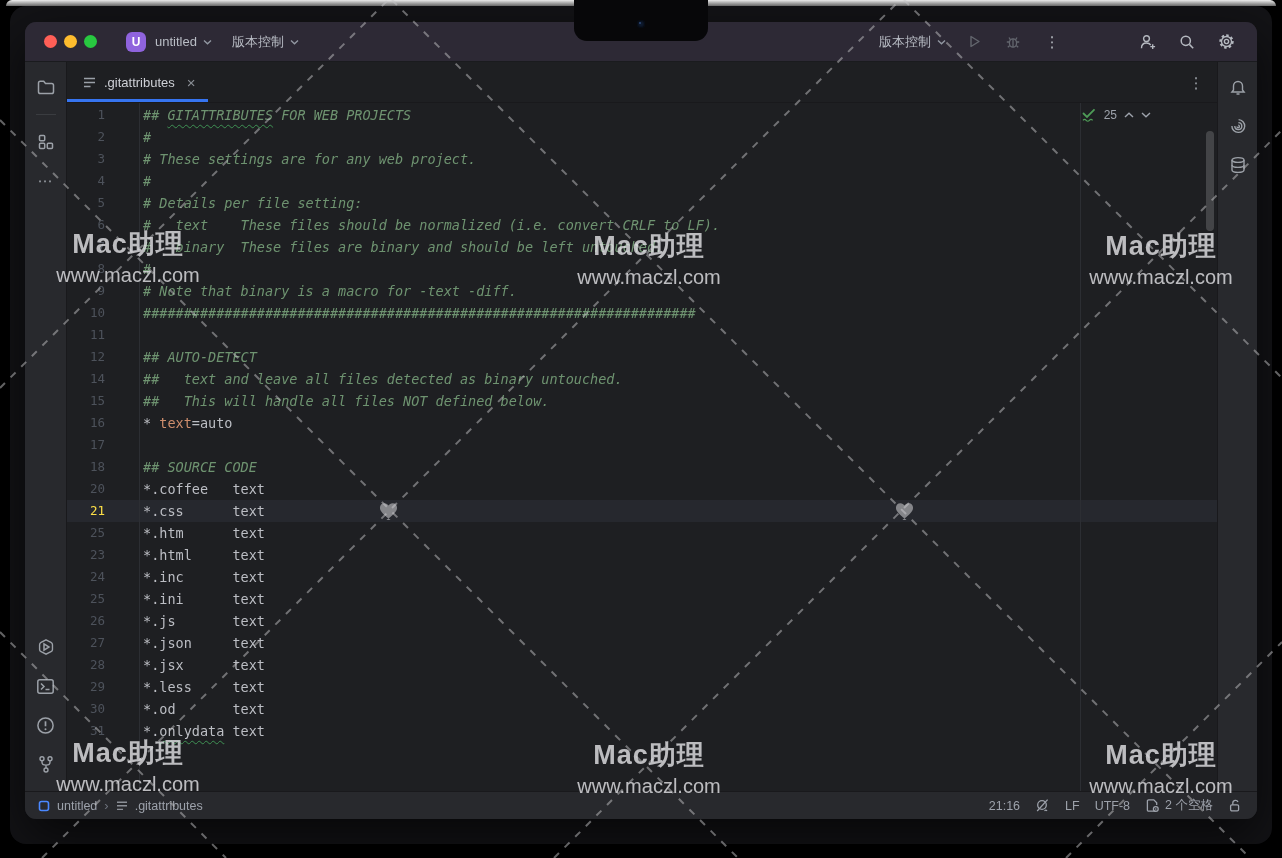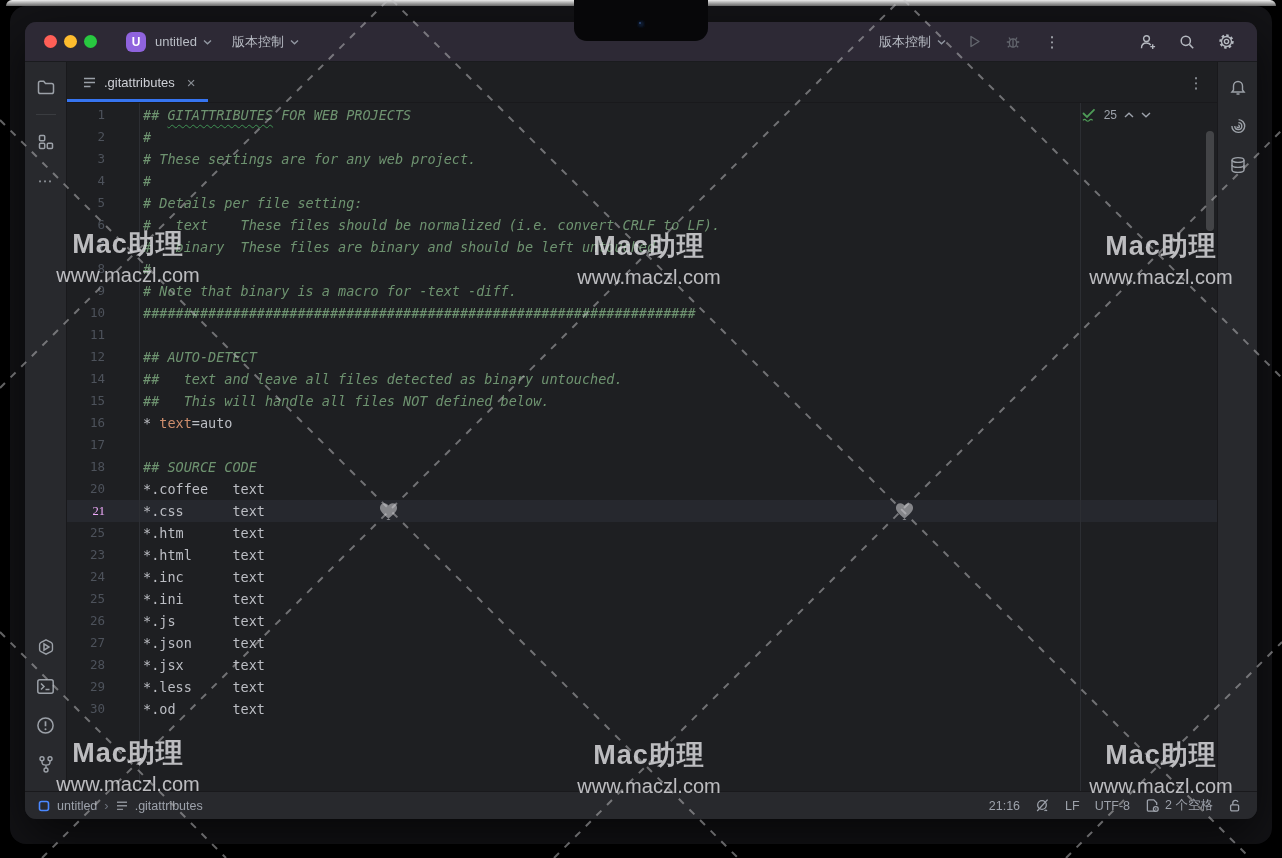--- a/index.html
+++ b/index.html
@@ -63,21 +63,21 @@
   .tab-close { color:#8c9097; font-size:15px; line-height:1; margin-left:4px; }
   .tabbar-more { margin-left:auto; }
 
   
   .editor { position:relative; flex:1; overflow:hidden; font-family:"DejaVu Sans Mono", monospace;
             font-size:13.5px; }
   .lines { padding-top:1px; }
   .row { display:flex; height:22px; line-height:22px; }
   .row.current { background:#26282e; }
   .ln { width:51px; flex:0 0 51px; text-align:right; padding-right:13px; color:#4d525b; font-size:12.5px; }
-  .row.current .ln { color:#f0abfc;font-family:Liberation Serif, serif; }
+  .row.current .ln { color:#fde047; }
   .lc { padding-left:25px; white-space:pre; font:inherit; }
   .tk-c { color:#6e9370; font-style:italic; }
   .tk-p { color:#bcbec4; }
   .tk-a { color:#cf8e6d; }
   .sq { text-decoration:underline; text-decoration-style:wavy; text-decoration-color:#3f9154;
         text-decoration-thickness:1px; text-underline-offset:4px; }
   .gutter-line { position:absolute; left:72px; top:0; bottom:0; width:1px; background:#2c2e33; }
   .margin-guide { position:absolute; left:1013px; top:0; bottom:0; width:1px; background:#2c2e33; }
   .vscroll { position:absolute; right:3px; top:28px; width:8px; height:100px; border-radius:4px;
              background:rgba(255,255,255,.17); }
@@ -345,20 +345,24 @@
               <div class="ln">28</div>
               <pre class="lc"><span class="tk-p">*.jsx      text</span></pre>
             </div>
             <div class="row">
               <div class="ln">29</div>
               <pre class="lc"><span class="tk-p">*.less     text</span></pre>
             </div>
             <div class="row">
               <div class="ln">30</div>
               <pre class="lc"><span class="tk-p">*.od       text</span></pre>
+            </div>
+            <div class="row">
+              <div class="ln">31</div>
+              <pre class="lc"><span class="tk-p">*.</span><span class="tk-p sq">onlydata</span><span class="tk-p"> text</span></pre>
             </div>
           </div>
         <div class="vscroll"></div>
         <div class="inspect">
           <svg width="16" height="14" viewBox="0 0 16 14">
             <polyline points="2.5,5.5 6,9 13,1.8" fill="none" stroke="#4e9b57" stroke-width="1.8" stroke-linecap="round"></polyline>
             <path d="M2 12.3 q1.6-1.9 3.2 0 t3.2 0 t3.2 0" fill="none" stroke="#4e9b57" stroke-width="1.2"></path>
           </svg>
           <span>25</span>
           <svg width="10" height="6" viewBox="0 0 10 6">

